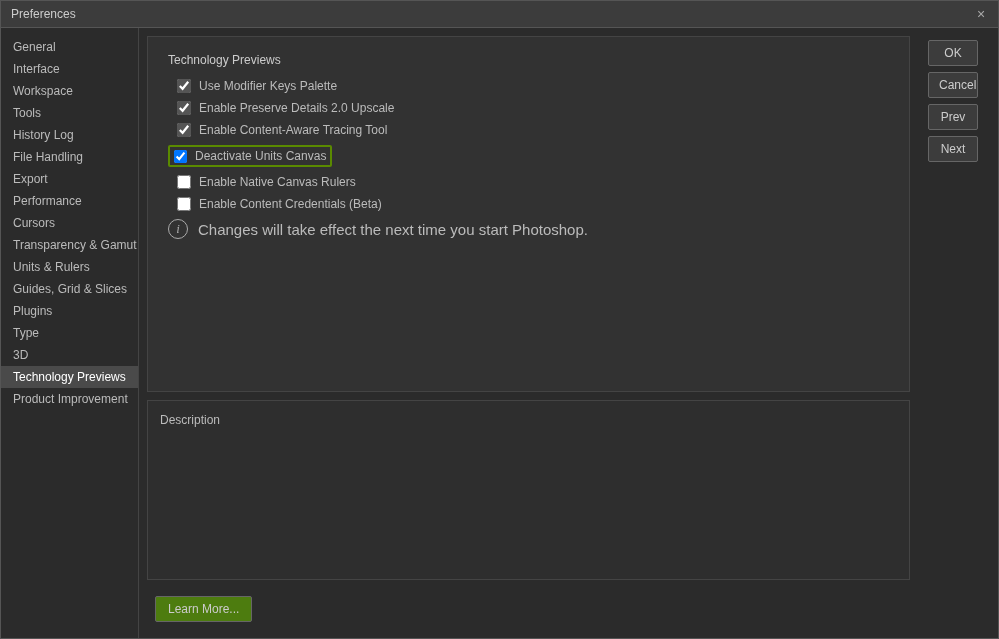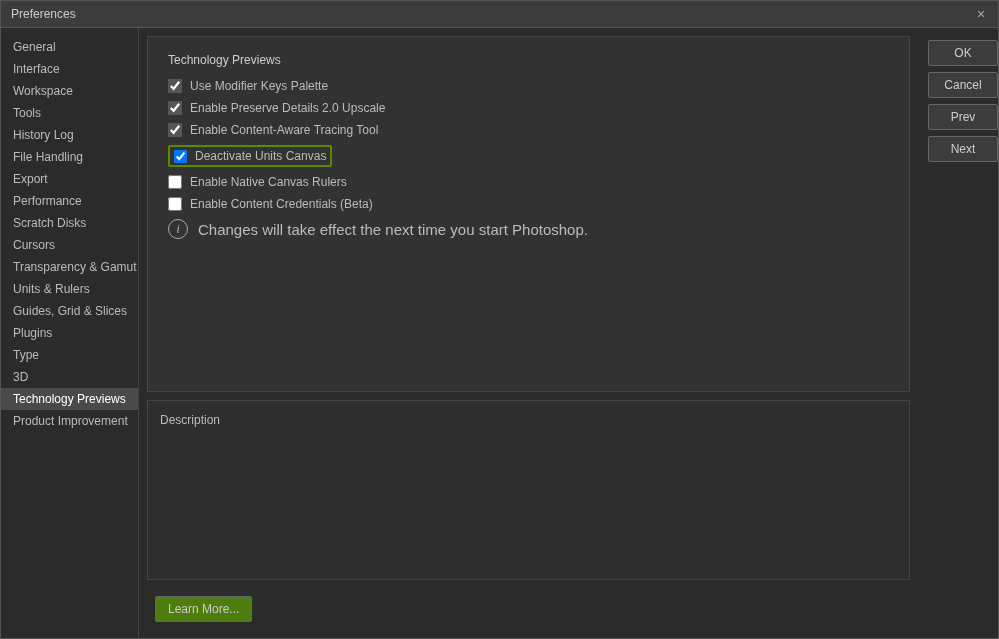--- a/index.html
+++ b/index.html
@@ -97,20 +97,21 @@
       font-size: 12px;
       margin-bottom: 12px;
       font-weight: normal;
     }
 
     .checkbox-row {
       display: flex;
       align-items: center;
       margin-bottom: 8px;
       gap: 8px;
+      margin-left: 9px;
     }
 
     .checkbox-row input[type="checkbox"] {
       width: 14px;
       height: 14px;
       cursor: pointer;
       accent-color: #555;
       flex-shrink: 0;
     }
 
@@ -199,21 +200,21 @@
     }
 
     .action-btn {
       background: #3c3c3c;
       border: 1px solid #666;
       color: #ccc;
       padding: 5px 10px;
       cursor: pointer;
       font-size: 12px;
       border-radius: 2px;
-      width: 70px;
+      width: 50px;
       text-align: center;
     }
   </style>
 </head>
 <body>
 
 <div class="dialog">
 
   <div class="title-bar">
     <span class="title-bar-title">Preferences</span>
@@ -225,21 +226,20 @@
     <div class="sidebar">
 
     <div class="sidebar-item">General</div>
         <div class="sidebar-item">Interface</div>
         <div class="sidebar-item">Workspace</div>
         <div class="sidebar-item">Tools</div>
         <div class="sidebar-item">History Log</div>
         <div class="sidebar-item">File Handling</div>
         <div class="sidebar-item">Export</div>
         <div class="sidebar-item">Performance</div>
-        <div class="sidebar-item">Scratch Disks</div>
         <div class="sidebar-item">Cursors</div>
         <div class="sidebar-item">Transparency &amp; Gamut</div>
         <div class="sidebar-item">Units &amp; Rulers</div>
         <div class="sidebar-item">Guides, Grid &amp; Slices</div>
         <div class="sidebar-item">Plugins</div>
         <div class="sidebar-item">Type</div>
         <div class="sidebar-item">3D</div>
         <div class="sidebar-item active">Technology Previews</div>
         <div class="sidebar-item">Product Improvement</div>
       </div>

